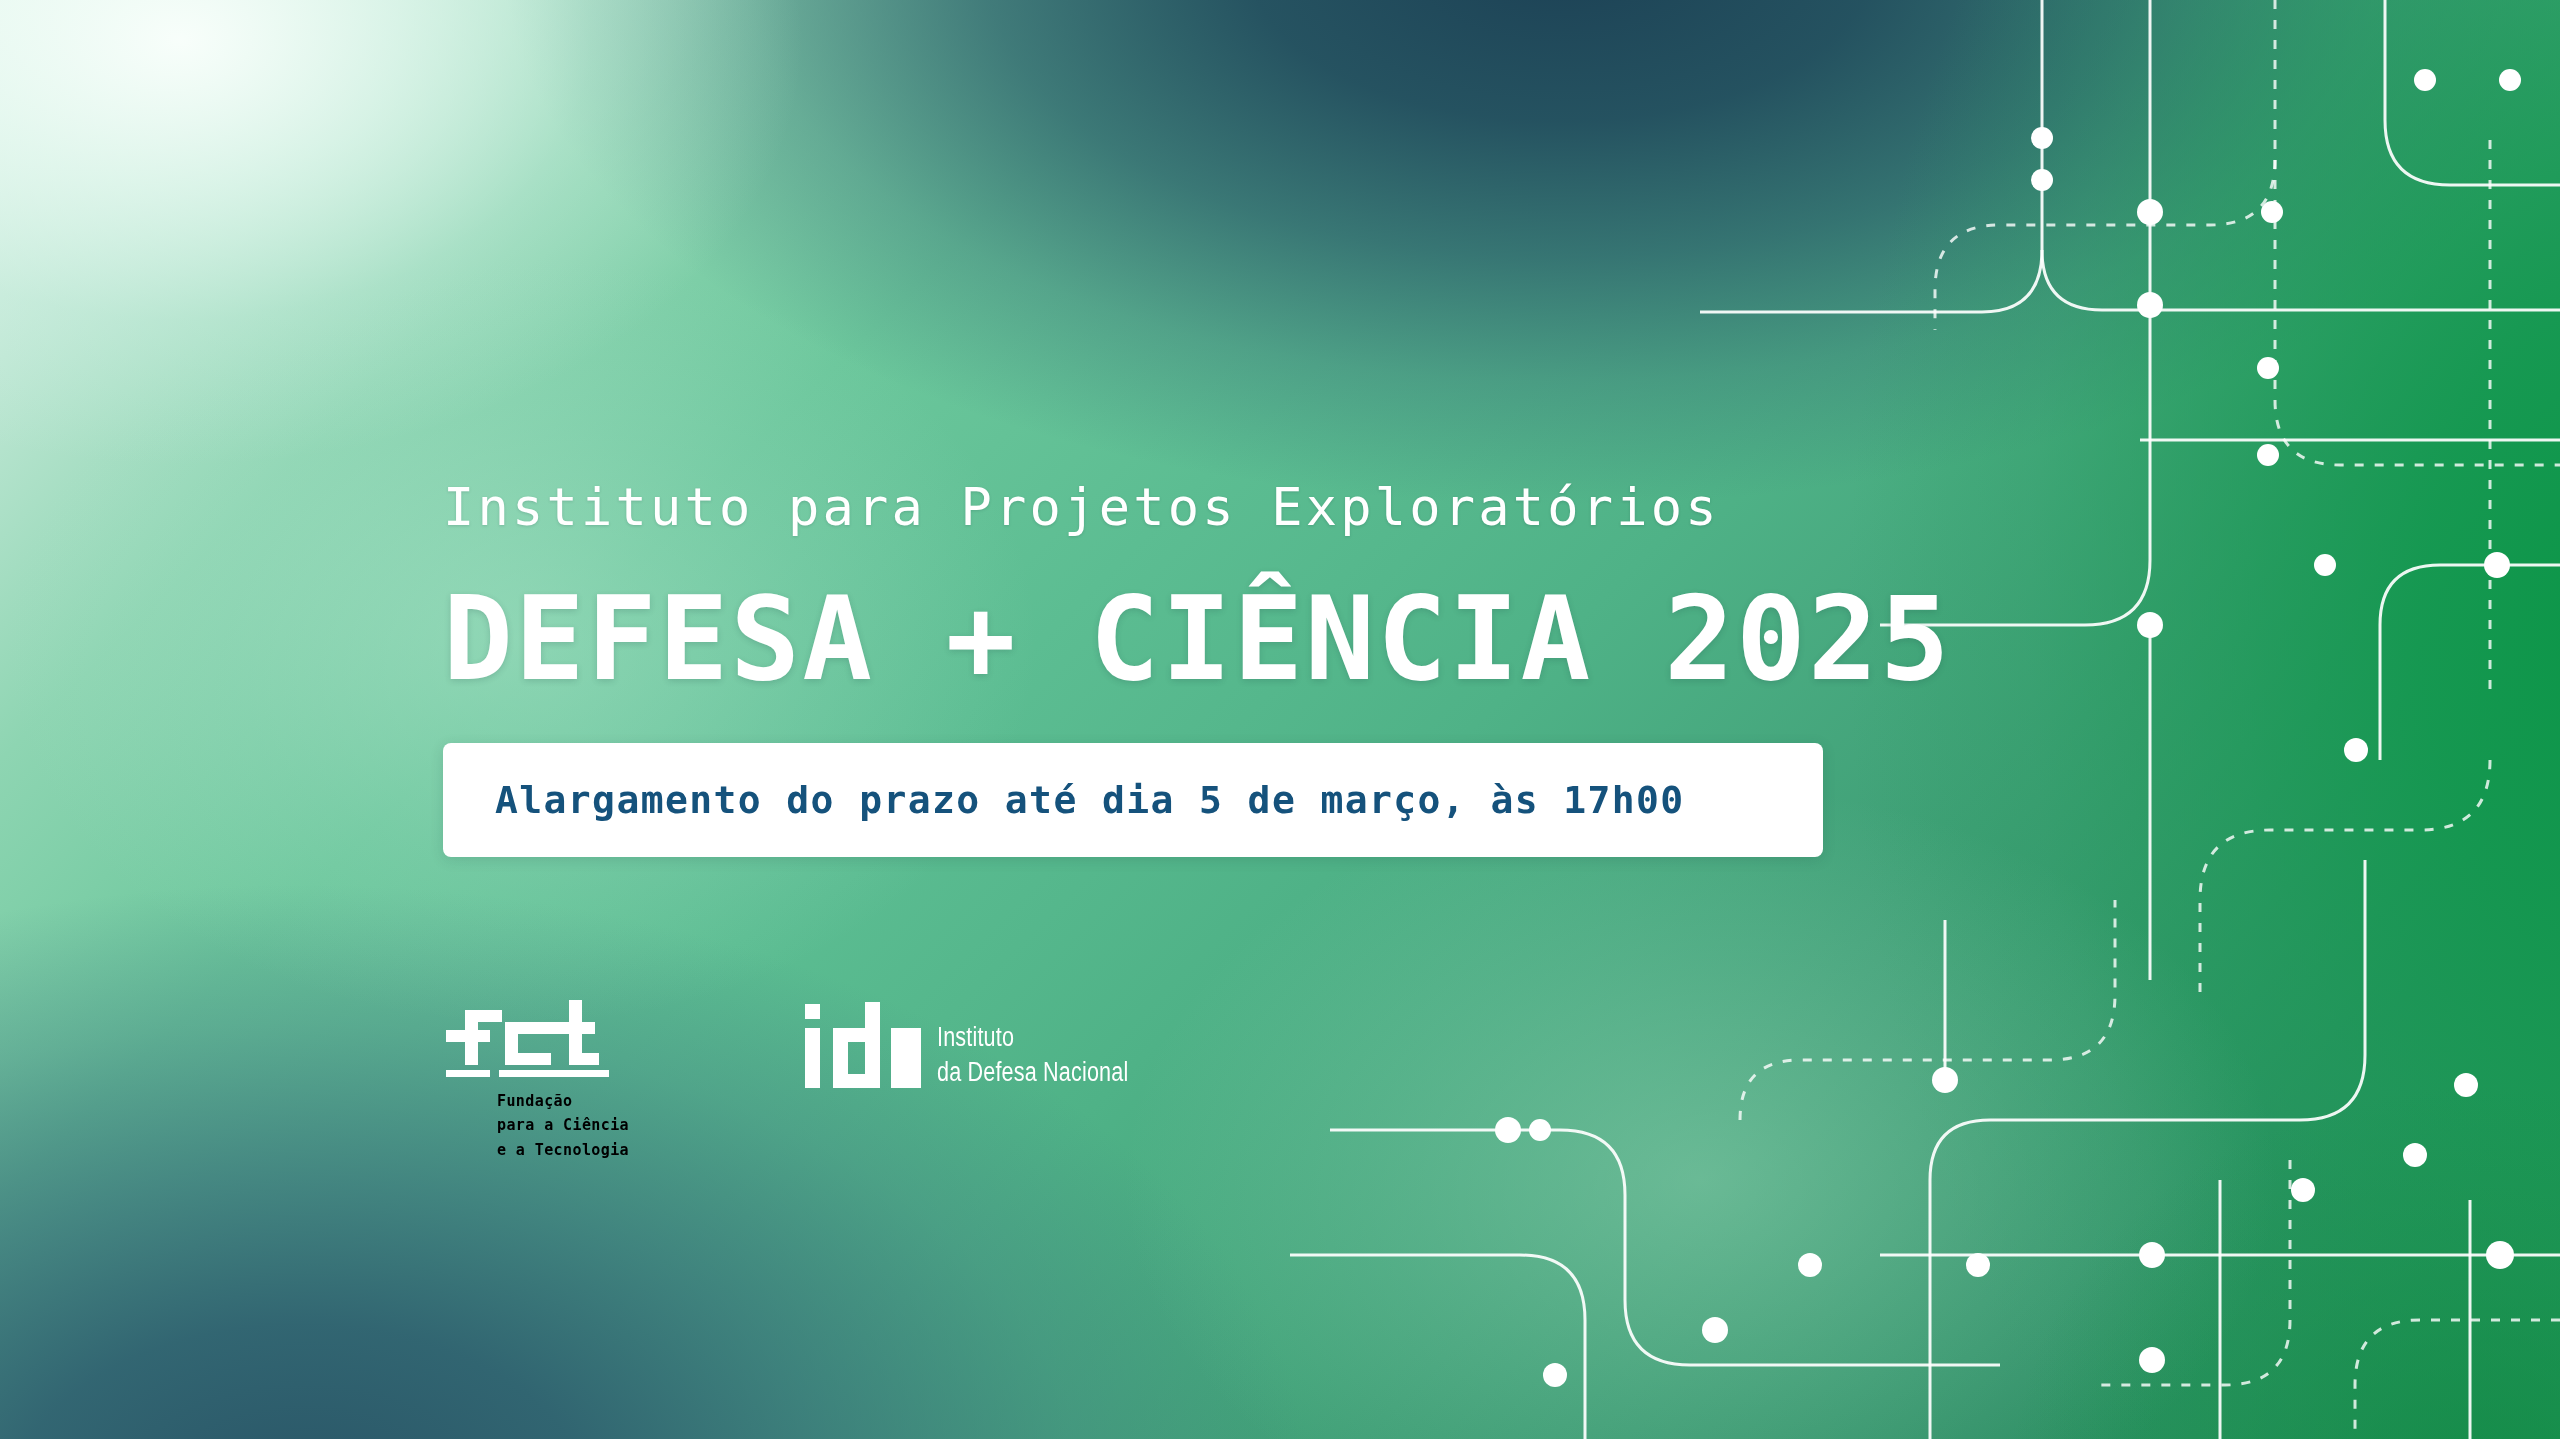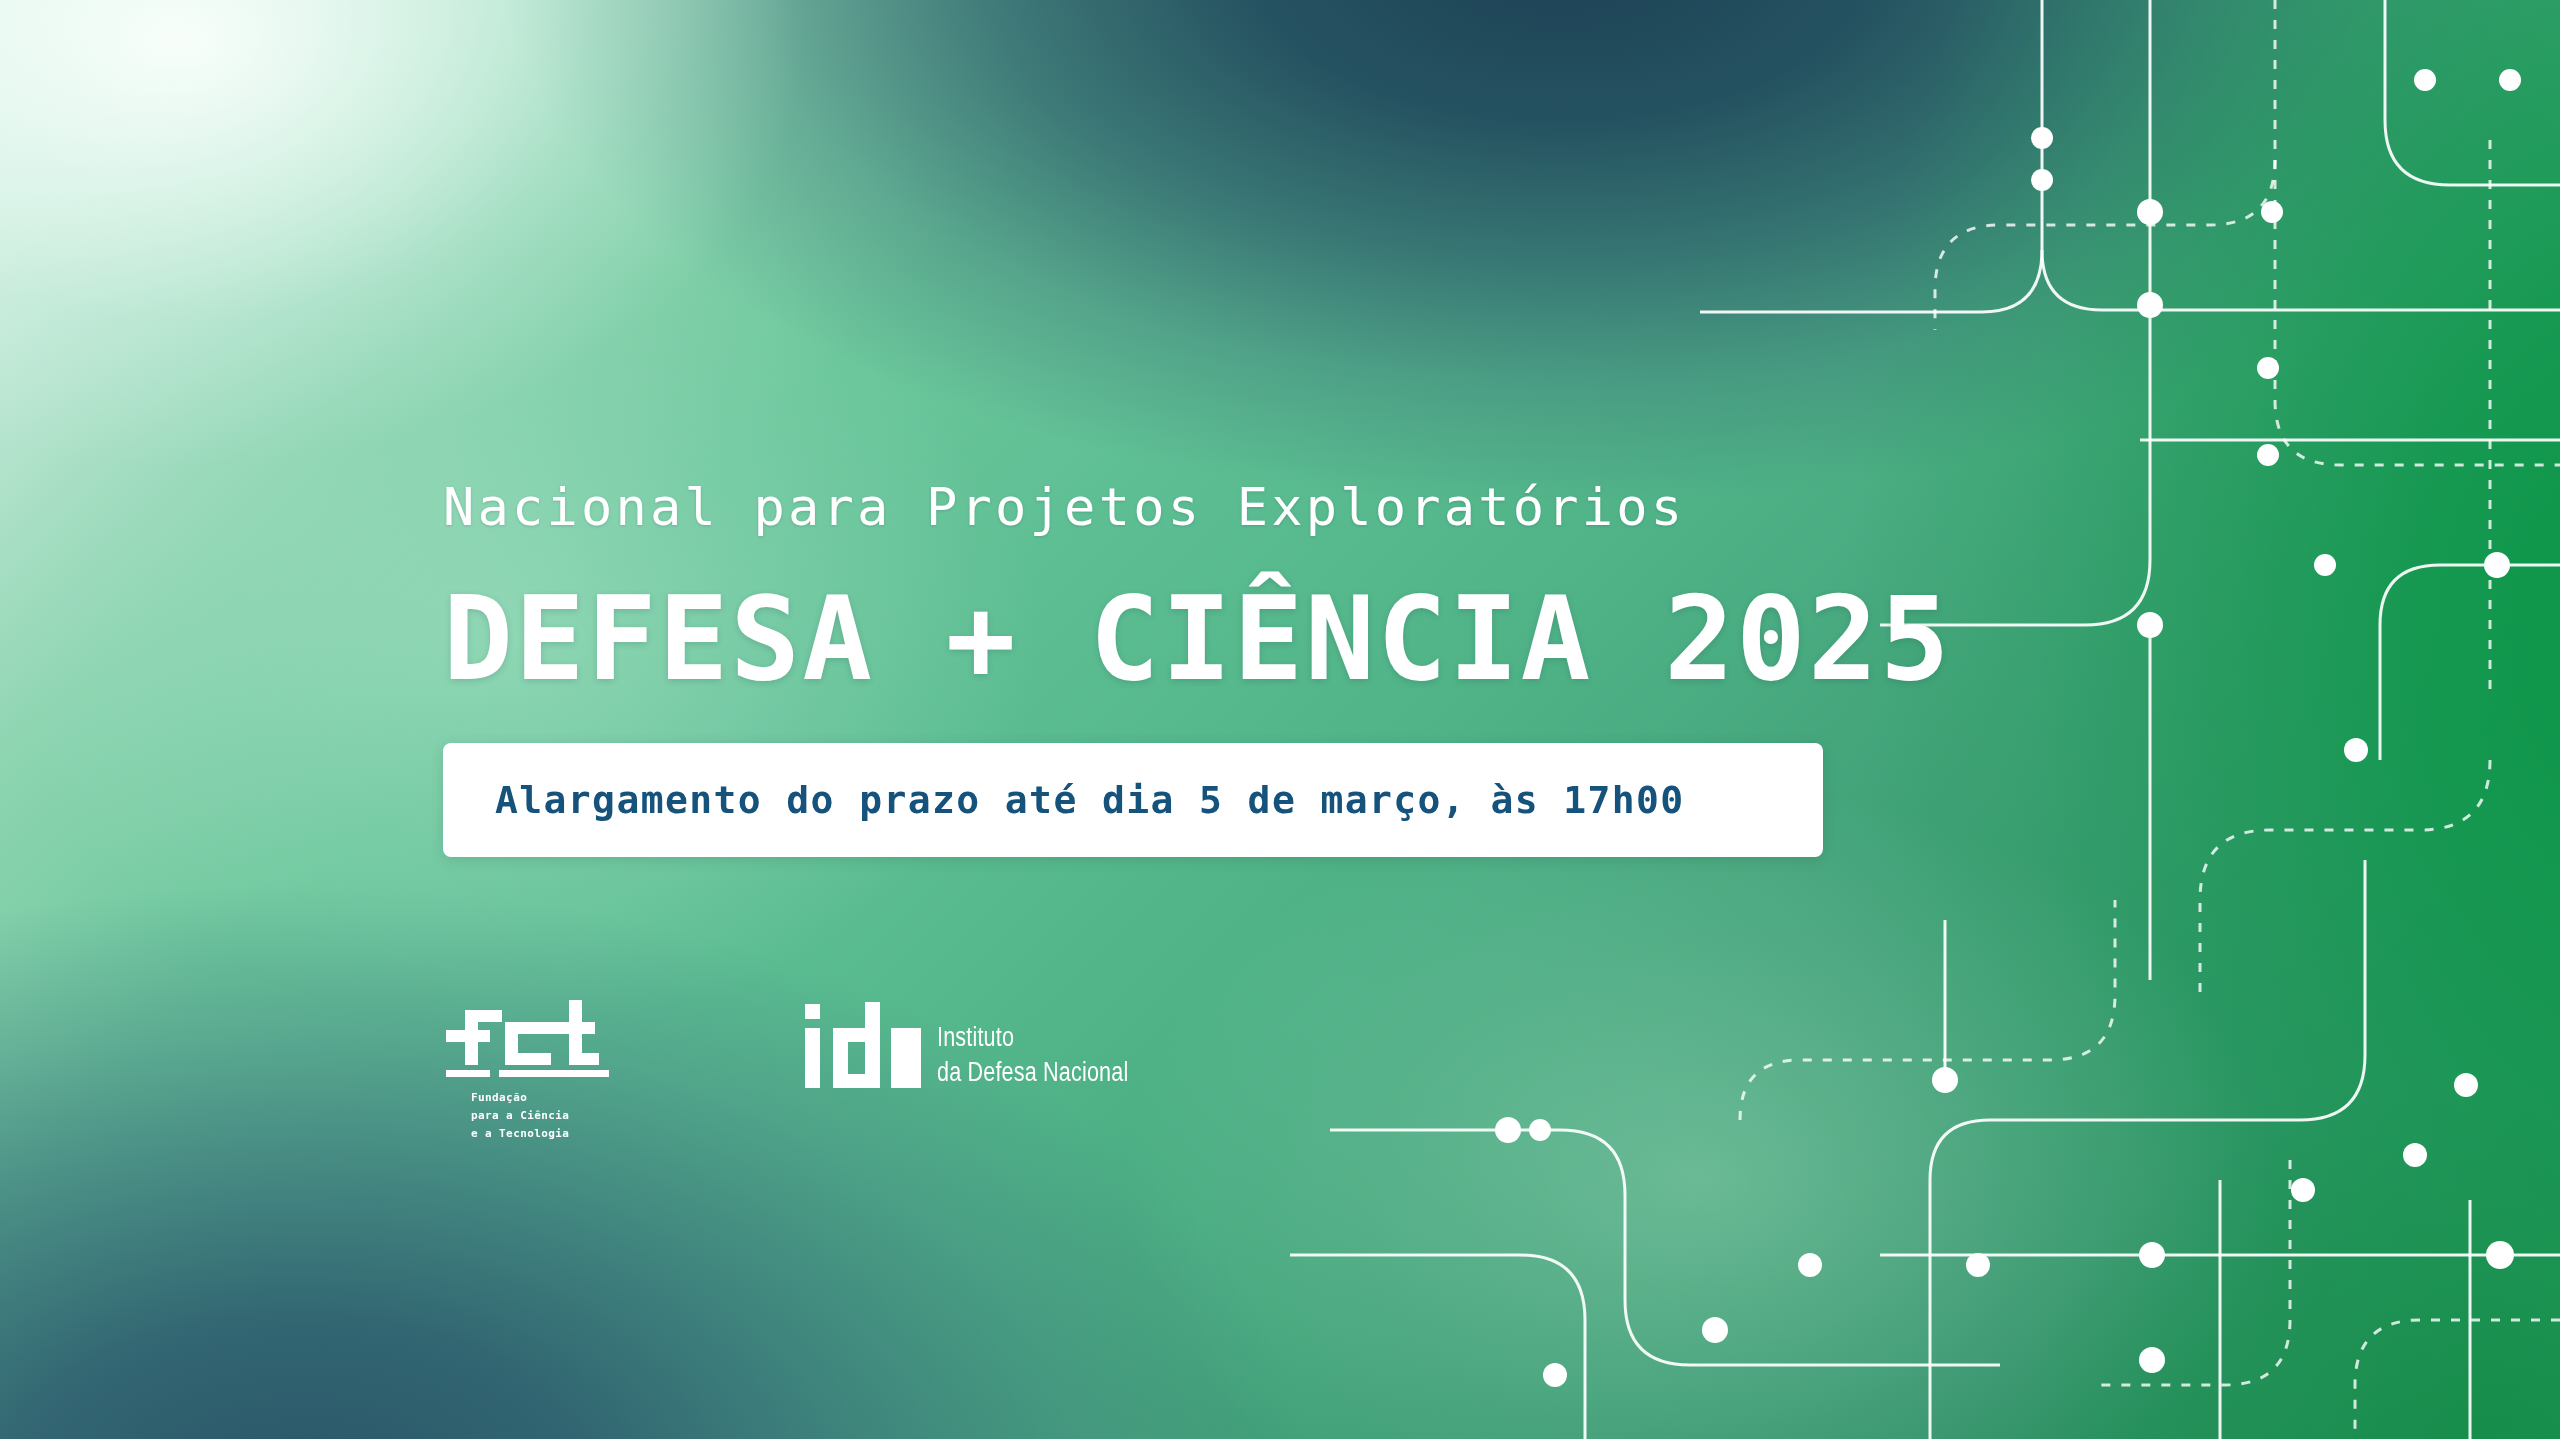--- a/index.html
+++ b/index.html
@@ -152,23 +152,23 @@
     display:flex;
     align-items:flex-start;
   }
 
   
   #fct-logo{width:230px;position:relative;}
   #fct-mark{position:relative;height:78px;width:175px;}
   #fct-mark svg{display:block;}
   #fct-tagline{
     margin-top:11px;
-    margin-left:28px;
-    color:#ffffff;
-    font-size:11px;
+    margin-left:54px;
+    color:#000000;
+    font-size:15px;
     font-weight:700;
     line-height:1.62;
     letter-spacing:.4px;
     white-space:pre;
   }
 
   
   #idn-logo{
     margin-left:130px;
     display:flex;
@@ -259,21 +259,21 @@
           <circle cx="2152" cy="1360" r="13" class="nd"></circle>
           <circle cx="1715" cy="1330" r="13" class="nd"></circle>
           <circle cx="2466" cy="1085" r="12" class="nd"></circle>
           <circle cx="1555" cy="1375" r="12" class="nd"></circle>
         </g>
     </svg>
   </div>
 
   <div id="content">
 
-    <div id="subtitle">Nacional para Projetos Exploratórios</div>
+    <div id="subtitle">Instituto para Projetos Exploratórios</div>
 
     <div id="headline">DEFESA + CIÊNCIA 2025</div>
 
     <div id="badge">
       <span id="badge-text">Alargamento do prazo até dia 5 de março, às 17h00</span>
     </div>
   </div>
 
   <div id="logos">
 

